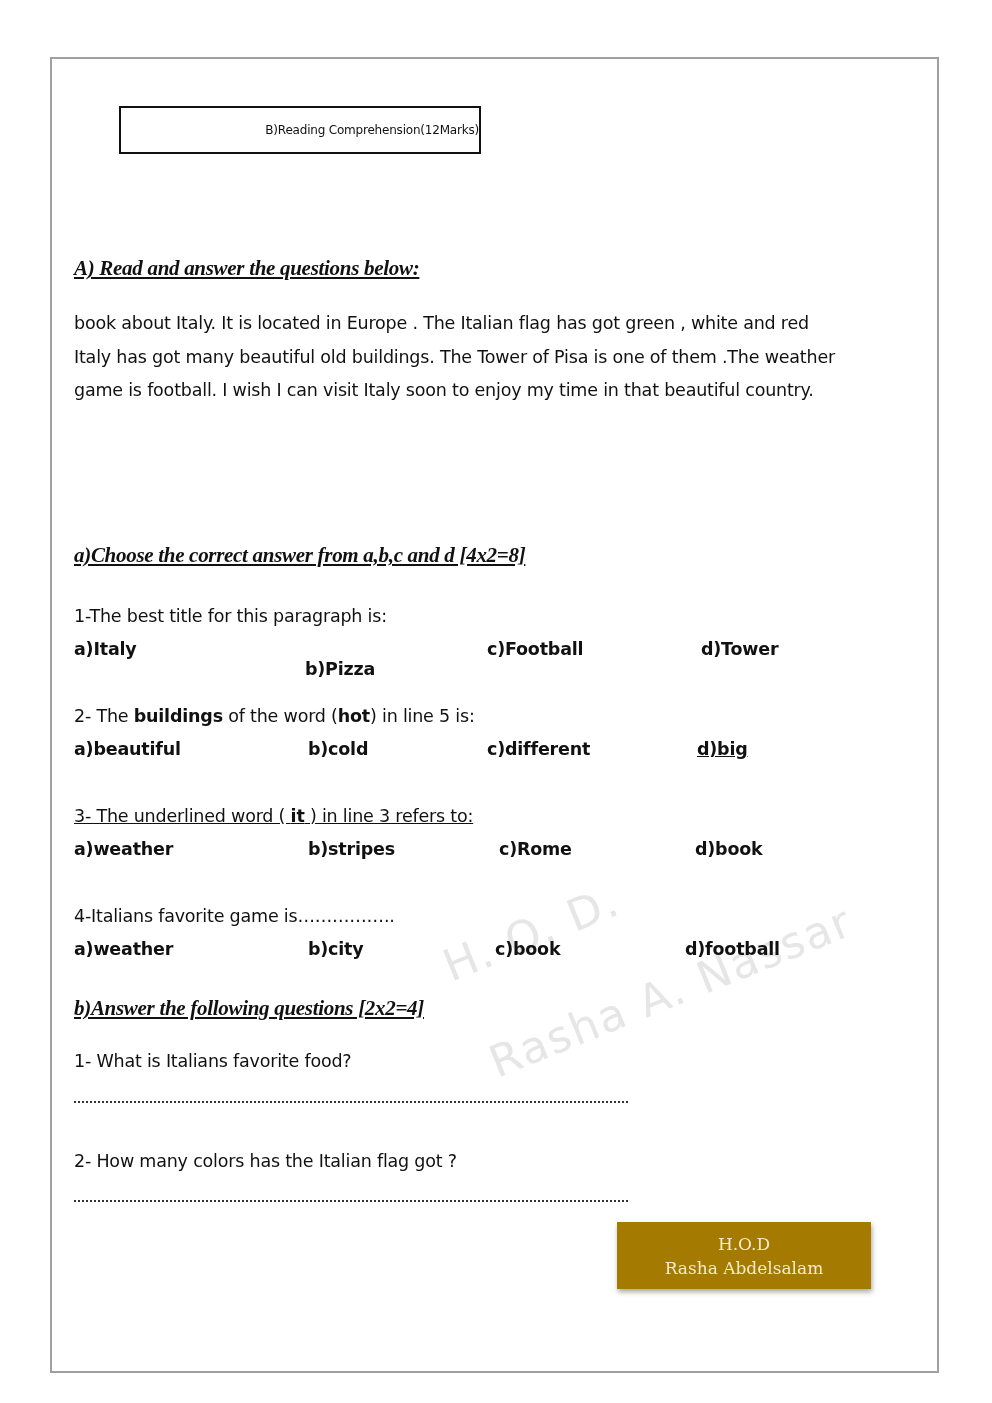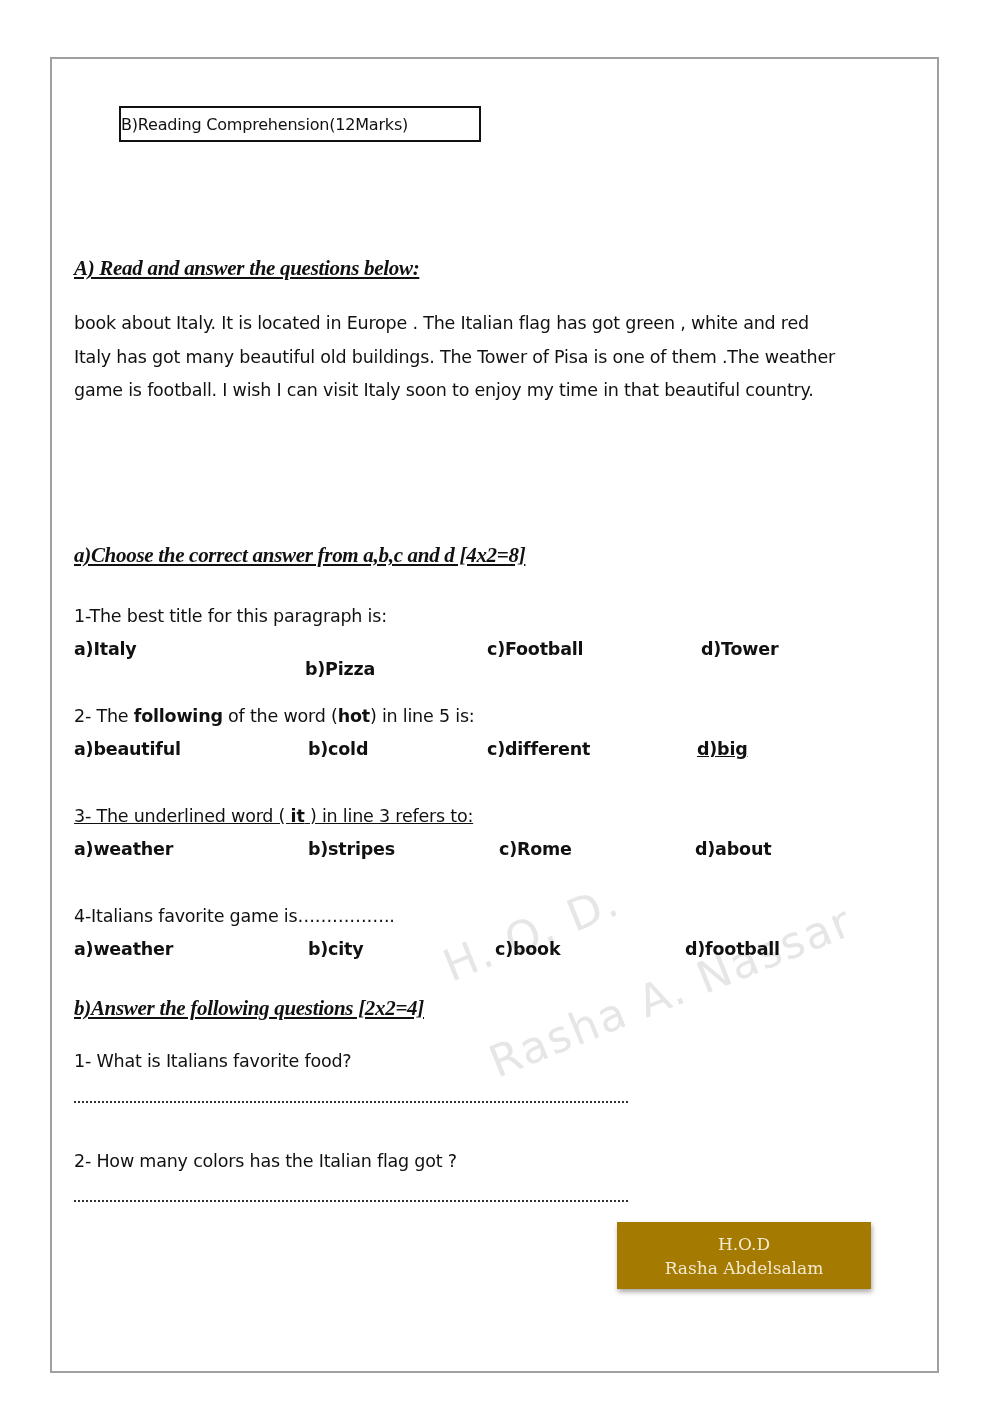--- a/index.html
+++ b/index.html
@@ -8,24 +8,24 @@
       position: absolute; left: 50px; top: 57px; width: 889px; height: 1316px;
       border: 2px solid #a0a0a0; box-sizing: border-box; background: #fff;
     }
     .hand { font-family: "DejaVu Sans", sans-serif; color: #111; letter-spacing: -0.2px; }
     .serif-head {
       font-family: "Liberation Serif", serif; font-style: italic; font-weight: bold;
       text-decoration: underline; color: #111; font-size: 21px; position: absolute; left: 74px;
       letter-spacing: -0.3px;
     }
     .section-box {
-      position: absolute; left: 119px; top: 106px; width: 362px; height: 36px;
+      position: absolute; left: 119px; top: 106px; width: 362px; height: 48px;
       border: 2px solid #111; box-sizing: border-box;
-      display: flex; align-items: center; justify-content: flex-start;
-      font-size: 16px;
+      display: flex; align-items: center; justify-content: flex-end;
+      font-size: 12px;
     }
     .passage {
       position: absolute; left: 74px; top: 307px; width: 850px;
       font-size: 17.5px; line-height: 33.6px;
     }
     .passage .line { white-space: nowrap; display: block; }
     .passage .indent { display: inline-block; width: 44px; }
     .passage .ul-bold { font-weight: bold; text-decoration: underline; }
     .q-text { position: absolute; left: 74px; font-size: 17.5px; white-space: nowrap; }
     .q-text b { font-weight: bold; }
@@ -67,31 +67,31 @@
 </div>
 
 <div class="serif-head" style="top:543px;">a)Choose the correct answer from a,b,c and d [4x2=8]</div>
 
 <div class="q-text hand" style="top:606px;"><span>1-The best title for this paragraph is:</span></div>
 <div class="opt hand" style="left:74px; top:639px;">a)Italy</div>
 <div class="opt hand" style="left:305px; top:651px;margin-top:8px;">b)Pizza</div>
 <div class="opt hand" style="left:487px; top:639px;">c)Football</div>
 <div class="opt hand" style="left:701px; top:639px;">d)Tower</div>
 
-<div class="q-text hand" style="top:706px;"><span>2- The </span><b>following</b><span> of the word (</span><b>hot</b><span>) in line 5 is:</span></div>
+<div class="q-text hand" style="top:706px;"><span>2- The </span><b>buildings</b><span> of the word (</span><b>hot</b><span>) in line 5 is:</span></div>
 <div class="opt hand" style="left:74px; top:739px;">a)beautiful</div>
 <div class="opt hand" style="left:308px; top:739px;">b)cold</div>
 <div class="opt hand" style="left:487px; top:739px;">c)different</div>
 <div class="opt hand" style="left:697px; top:739px;text-decoration:underline;">d)big</div>
 
 <div class="q-text hand" style="top:806px;text-decoration:underline;"><span>3- The underlined word ( </span><b>it</b><span> ) in line 3 refers to:</span></div>
 <div class="opt hand" style="left:74px; top:839px;">a)weather</div>
 <div class="opt hand" style="left:308px; top:839px;">b)stripes</div>
 <div class="opt hand" style="left:499px; top:839px;">c)Rome</div>
-<div class="opt hand" style="left:695px; top:839px;">d)about</div>
+<div class="opt hand" style="left:695px; top:839px;">d)book</div>
 
 <div class="q-text hand" style="top:906px;"><span>4-Italians favorite game is……………..</span></div>
 <div class="opt hand" style="left:74px; top:939px;">a)weather</div>
 <div class="opt hand" style="left:308px; top:939px;">b)city</div>
 <div class="opt hand" style="left:495px; top:939px;">c)book</div>
 <div class="opt hand" style="left:685px; top:939px;">d)football</div>
 
 <div class="serif-head" style="top:996px;">b)Answer the following questions [2x2=4]</div>
 
 <div class="q-text hand" style="top:1051px;">1- What is Italians favorite food?</div>

